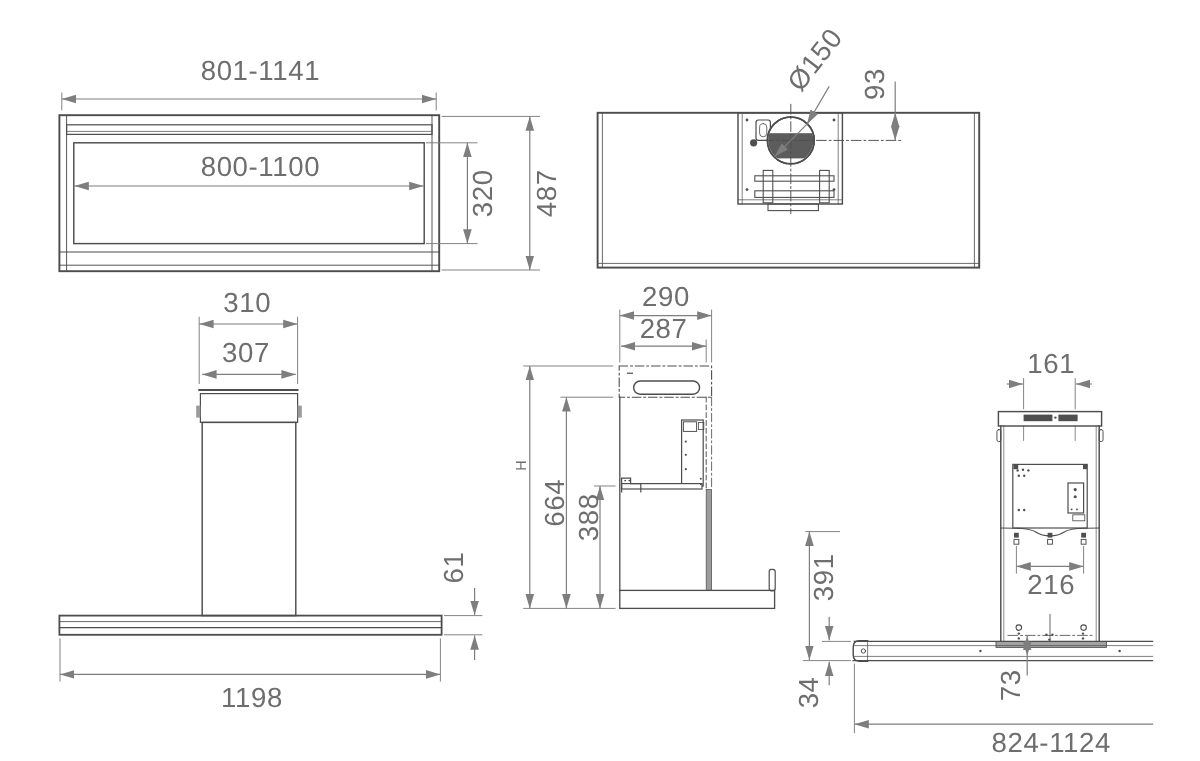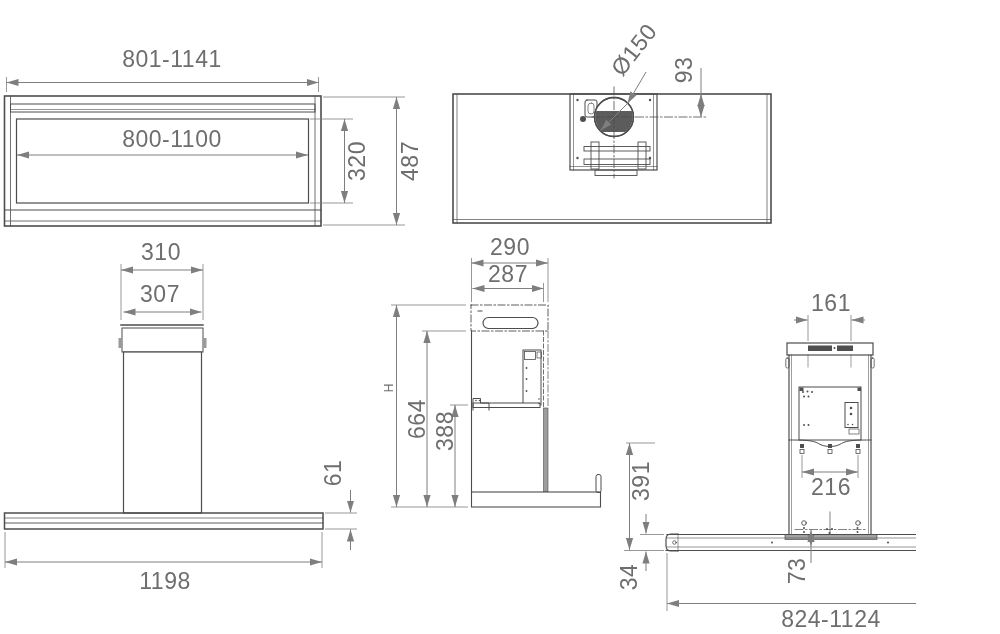--- a/index.html
+++ b/index.html
@@ -1,16 +1,16 @@
 <!DOCTYPE html>
 <html><head>
 <meta charset="utf-8">
 <style>
   html,body{margin:0;padding:0;background:#ffffff;}
-  .stage{position:relative;width:916px;height:634px;background:#ffffff;overflow:hidden;}
+  .stage{position:relative;width:916px;height:634px;background:#ffffff;overflow:hidden;padding-left:45px;}
   svg{display:block;}
   svg text{font-family:"Liberation Sans","DejaVu Sans",sans-serif;fill:#6e6e6e;font-size:23px;letter-spacing:.5px;}
   svg text.small{font-size:12px;letter-spacing:0;}
   .o{stroke:#4d4d4d;fill:none;stroke-linecap:square;}
   .ow{stroke:#4d4d4d;fill:#ffffff;stroke-linecap:square;}
   .d{stroke:#7e7e7e;fill:none;}
   .fd{fill:#4f4f4f;stroke:none;}
   .fg{fill:#a3a3a3;stroke:#4d4d4d;}
 </style>
 </head>

